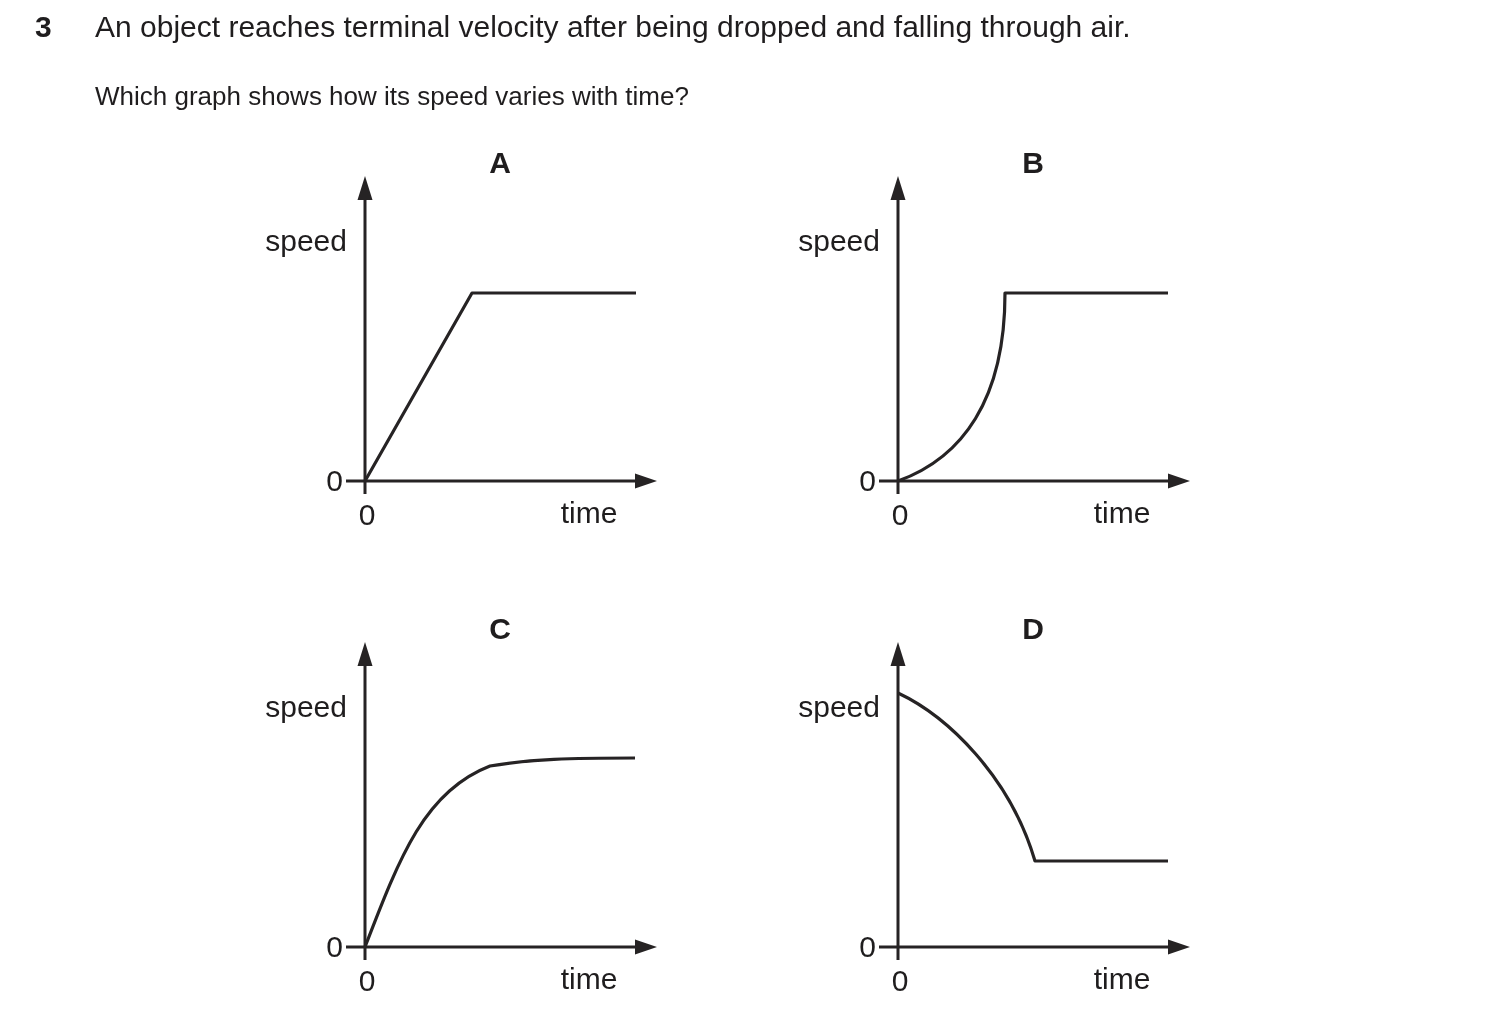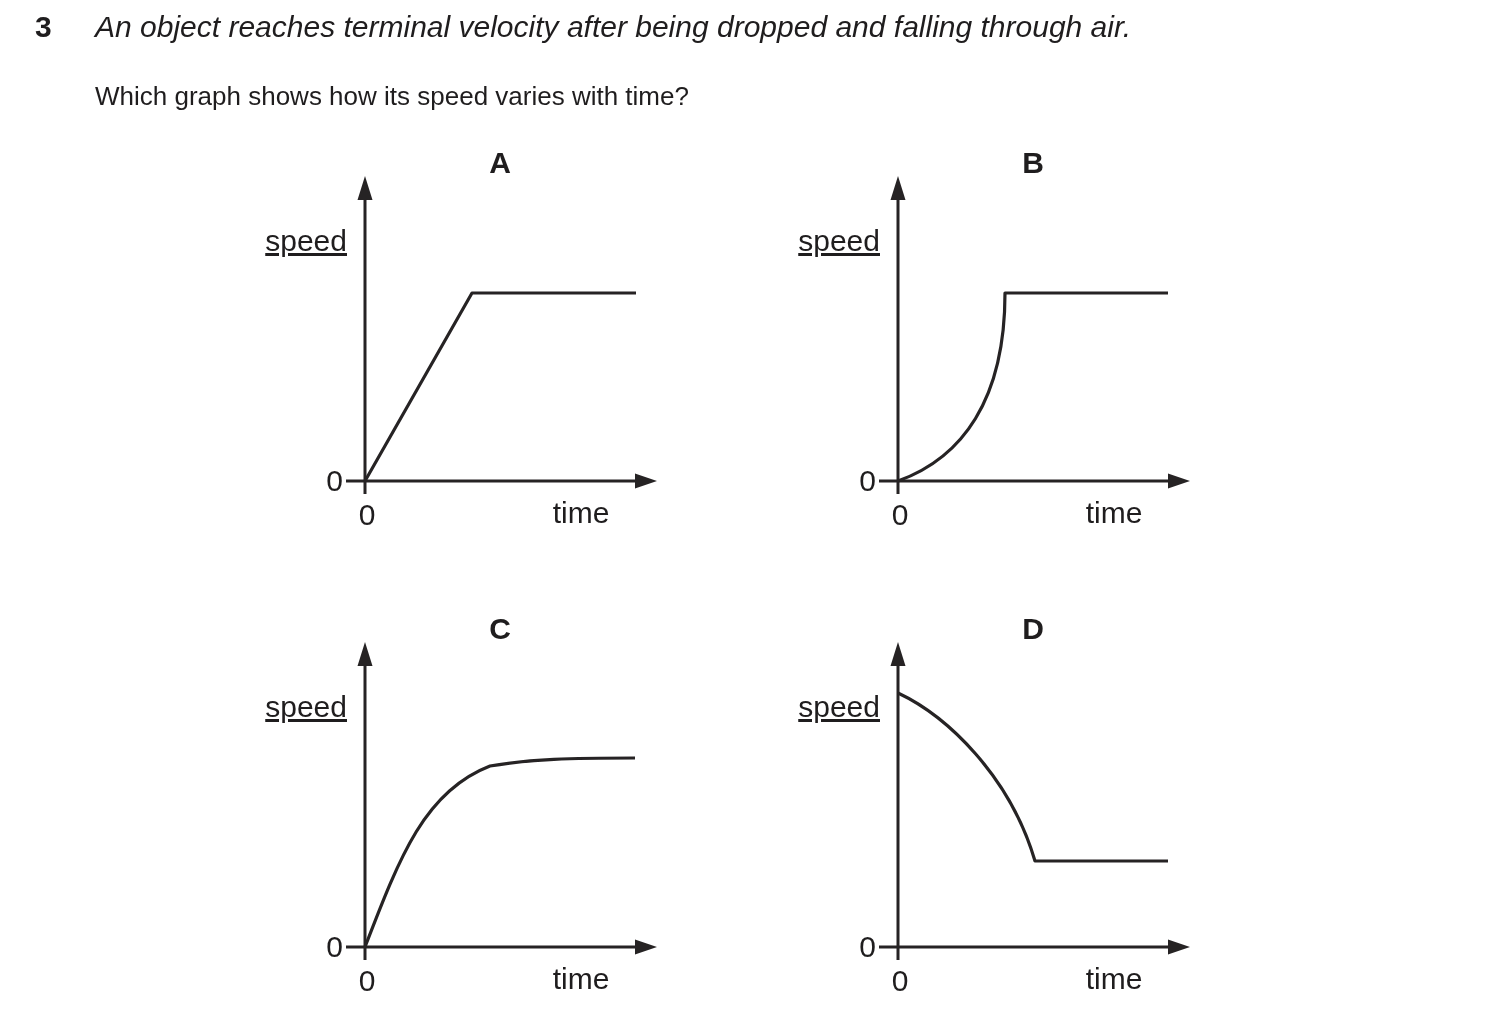--- a/index.html
+++ b/index.html
@@ -18,21 +18,20 @@
   .abs { position: absolute; }
   .q-number {
     left: 35px; top: 10px;
     font-size: 30px; font-weight: bold;
     white-space: nowrap;
   }
   .q-line1 {
     left: 95px; top: 10px;
     font-size: 30px;
     white-space: nowrap;
-    font-style: italic;
   }
   .q-line2 {
     left: 95px; top: 81px;
     font-size: 26px;
     white-space: nowrap;
   }
   .graph {
     position: absolute;
     width: 420px; height: 410px;
   }
@@ -45,25 +44,24 @@
     position: absolute;
     left: 191px; top: 6px; width: 120px;
     text-align: center;
     font-size: 30px; font-weight: bold;
   }
   .ylab {
     position: absolute;
     left: 0; top: 84px; width: 98px;
     text-align: right;
     font-size: 30px;
-    text-decoration: underline;
   }
   .xlab {
     position: absolute;
-    left: 272px; top: 356px; width: 120px;
+    left: 280px; top: 356px; width: 120px;
     text-align: center;
     font-size: 30px;
   }
   .yzero {
     position: absolute;
     left: 54px; top: 324px; width: 40px;
     text-align: right;
     font-size: 30px;
   }
   .xzero {

